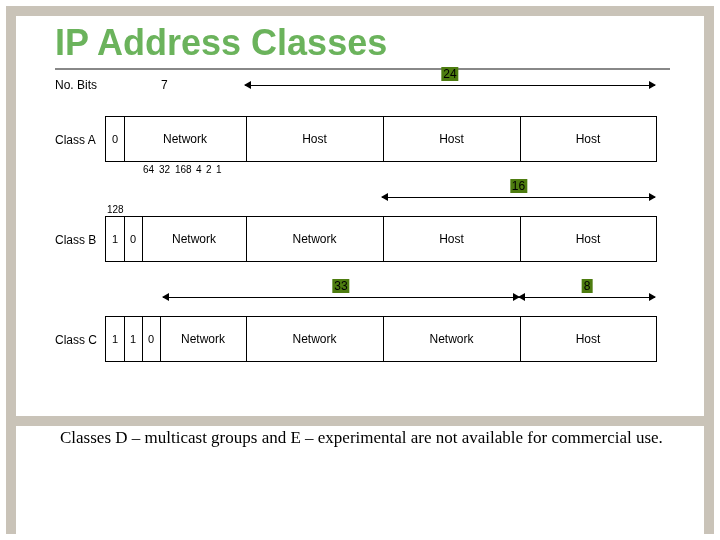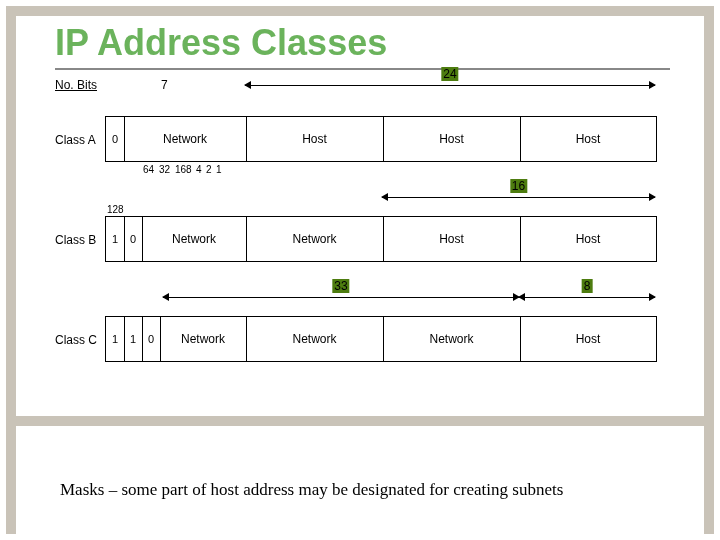--- a/index.html
+++ b/index.html
@@ -37,21 +37,21 @@
   <div class="stroke" style="left:6px;top:6px;width:10px;height:528px;"></div>
   <div class="stroke" style="right:6px;top:6px;width:10px;height:528px;"></div>
   <div class="stroke" style="left:6px;top:6px;height:10px;width:708px;"></div>
   <div class="stroke" style="left:6px;bottom:6px;height:10px;width:708px;"></div>
 
   <div class="title">IP Address Classes</div>
   <div class="title-underline"></div>
 
   <div class="diagram">
 
-    <div class="hdr" style="left:0;top:0;text-decoration:underline;">No. Bits</div>
+    <div class="hdr" style="left:0;top:0;">No. Bits</div>
     <div class="hdr" style="left:106px;top:0;">7</div>
 
     <div class="dim" style="left:190px;width:410px;top:2px;">
       <div class="dimline"></div>
         <div class="dimL"></div>
         <div class="dimR"></div>
       <div class="dimlbl">24</div>
     </div>
 
     <div class="rowlbl" style="left:0;top:55px;">Class A</div>
@@ -144,15 +144,15 @@
       <div class="seg" style="left:277px;width:137px;">
           <div class="segtxt">Network</div>
         </div>
       <div class="seg" style="left:414px;width:136px;">
           <div class="segtxt">Host</div>
         </div>
     </div>
 
   </div>
 
-  <div class="note" style="top:480px;">Masks – some part of host address may be designated for creating subnets</div>
+  <div class="note" style="top:428px;">Classes D – multicast groups and E – experimental are not available for commercial use.</div>
 
 </div>
 
 </body></html>

